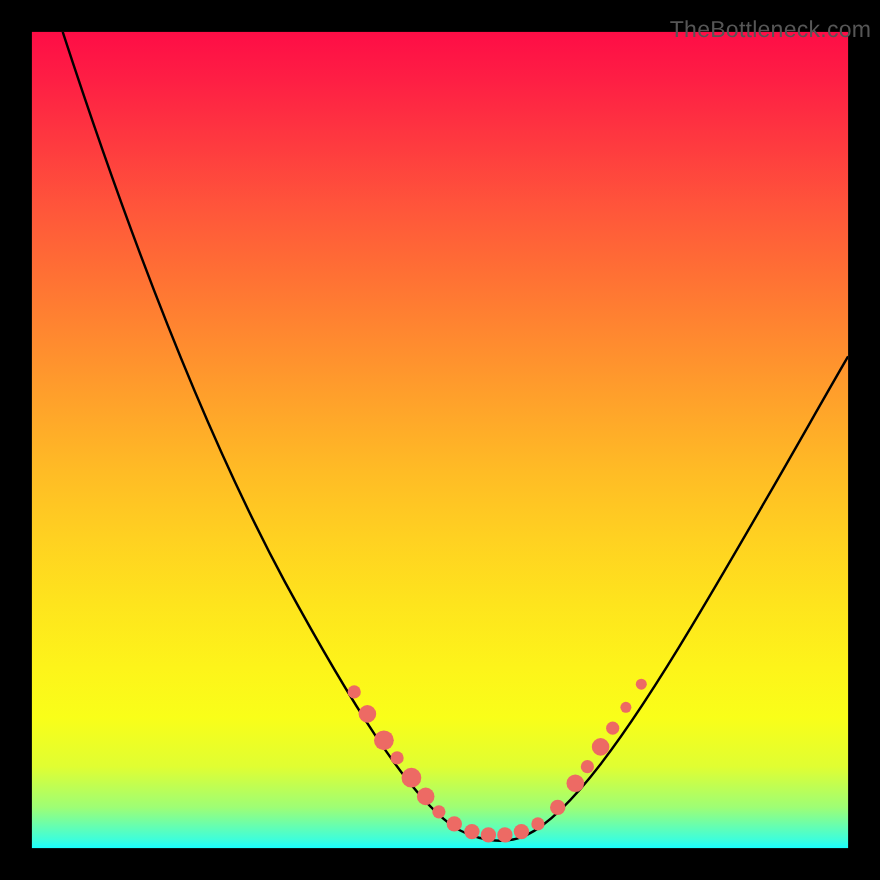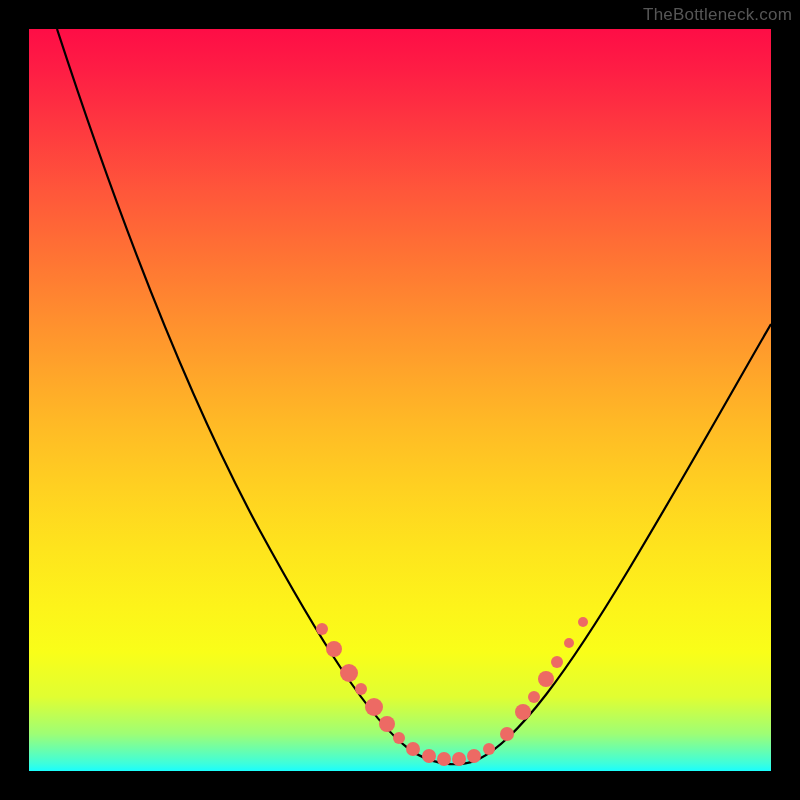--- a/index.html
+++ b/index.html
@@ -31,24 +31,24 @@
       #f9fe19 84%,
       #e0fe32 90%,
       #9efe75 95%,
       #3dfedc 99%,
       #1afefe 100%
     );
     overflow: hidden;
   }
   .watermark {
     position: absolute;
-    top: 5px;
+    top: 16px;
     right: 8px;
     font-family: Arial, Helvetica, sans-serif;
-    font-size: 17px;
+    font-size: 21px;
     font-weight: 500;
     color: #565656;
     letter-spacing: 0.2px;
   }
   svg.curve {
     position: absolute;
     left: 0;
     top: 0;
     width: 742px;
     height: 742px;

